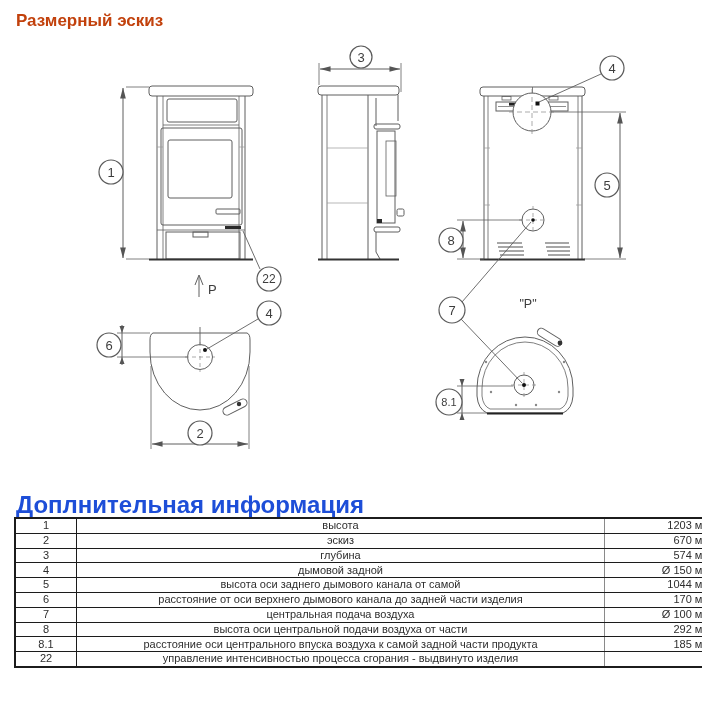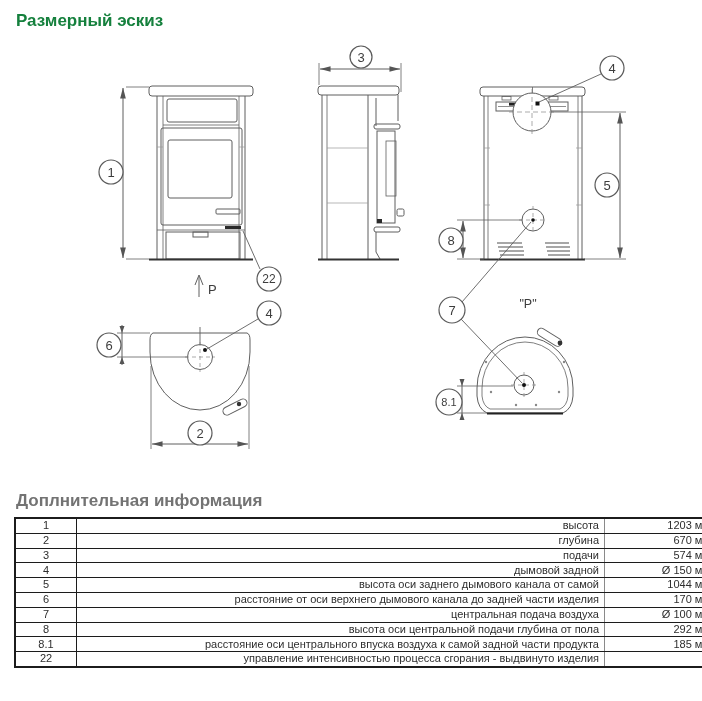--- a/index.html
+++ b/index.html
@@ -1,26 +1,26 @@
 <!DOCTYPE html>
 <html><head>
 <meta charset="utf-8">
 <style>
   html,body{margin:0;padding:0;background:#fff;}
   .page{position:relative;width:702px;height:701px;background:#fff;overflow:hidden;
         font-family:"Liberation Sans",sans-serif;color:#1a1a1a;}
-  h1.sketch-title{position:absolute;top:11px;left:16px;margin:0;font-size:17px;font-weight:bold;color:#15803d;}
-  h2.info-title{position:absolute;top:491px;left:16px;margin:0;font-size:17px;font-weight:bold;color:#737373;}
+  h1.sketch-title{position:absolute;top:11px;left:16px;margin:0;font-size:17px;font-weight:bold;color:#c2410c;}
+  h2.info-title{position:absolute;top:491px;left:16px;margin:0;font-size:24px;font-weight:bold;color:#1d4ed8;}
   svg.sketch{position:absolute;top:0;left:0;}
   table.info{position:absolute;top:517px;left:14px;width:683px;table-layout:fixed;
              border-collapse:collapse;border:2px solid #1c1c1c;font-size:11px;color:#2e2e2e;}
   table.info td{border-top:1.3px solid #1c1c1c;border-bottom:1.3px solid #1c1c1c;
                 height:13.8px;padding:0 5px;line-height:1.05;overflow:hidden;white-space:nowrap;}
   td.cn{width:50px;text-align:center;border-right:1.3px solid #1c1c1c;}
-  td.cd{width:517px;text-align:right;}
+  td.cd{width:517px;text-align:center;}
   td.cv{width:100px;text-align:right;border-left:1px solid #8a8a8a;}
   text{font-family:"Liberation Sans",sans-serif;}
 </style>
 </head>
 <body>
 
 <div class="page">
 
   <h1 class="sketch-title">Размерный эскиз</h1>
 
@@ -266,26 +266,26 @@
 
   <table class="info">
     <tbody>
       <tr>
         <td class="cn">1</td>
         <td class="cd">высота</td>
         <td class="cv">1203 мм</td>
       </tr>
       <tr>
         <td class="cn">2</td>
+        <td class="cd">эскиз</td>
+        <td class="cv">670 мм</td>
+      </tr>
+      <tr>
+        <td class="cn">3</td>
         <td class="cd">глубина</td>
-        <td class="cv">670 мм</td>
-      </tr>
-      <tr>
-        <td class="cn">3</td>
-        <td class="cd">подачи</td>
         <td class="cv">574 мм</td>
       </tr>
       <tr>
         <td class="cn">4</td>
         <td class="cd">дымовой задной</td>
         <td class="cv">Ø 150 мм</td>
       </tr>
       <tr>
         <td class="cn">5</td>
         <td class="cd">высота оси заднего дымового канала от самой</td>
@@ -296,21 +296,21 @@
         <td class="cd">расстояние от оси верхнего дымового канала до задней части изделия</td>
         <td class="cv">170 мм</td>
       </tr>
       <tr>
         <td class="cn">7</td>
         <td class="cd">центральная подача воздуха</td>
         <td class="cv">Ø 100 мм</td>
       </tr>
       <tr>
         <td class="cn">8</td>
-        <td class="cd">высота оси центральной подачи глубина от пола</td>
+        <td class="cd">высота оси центральной подачи воздуха от части</td>
         <td class="cv">292 мм</td>
       </tr>
       <tr>
         <td class="cn">8.1</td>
         <td class="cd">расстояние оси центрального впуска воздуха к самой задной части продукта</td>
         <td class="cv">185 мм</td>
       </tr>
       <tr>
         <td class="cn">22</td>
         <td class="cd">управление интенсивностью процесса сгорания - выдвинуто изделия</td>

